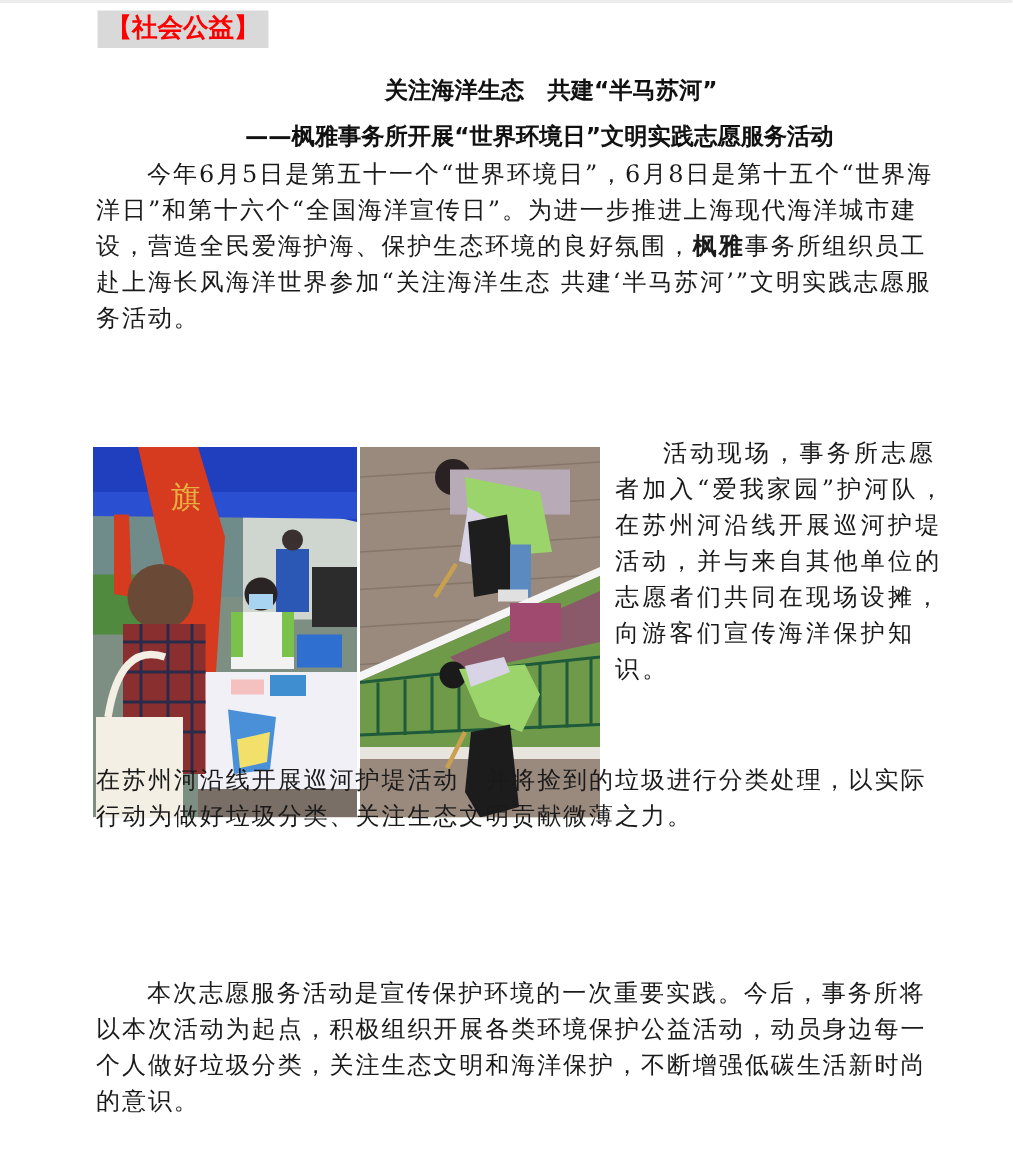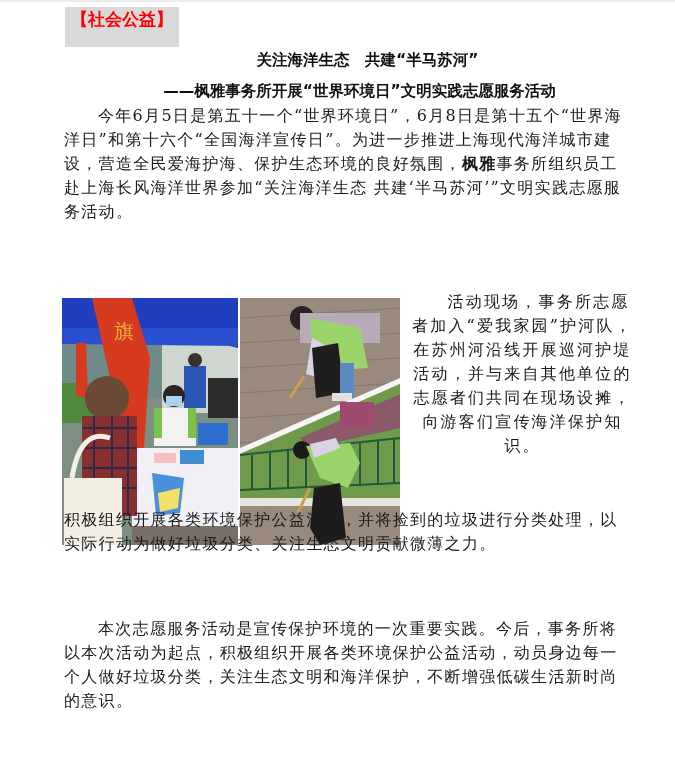--- a/index.html
+++ b/index.html
@@ -3,21 +3,21 @@
   <meta charset="utf-8">
   <style>
     html, body { margin: 0; padding: 0; background: #ffffff; }
     body {
       width: 675px; height: 766px; overflow: hidden; position: relative;
       font-family: "DejaVu Serif", "Liberation Serif", serif;
       color: #1a1a1a;
     }
     .topline { position: absolute; left: 0; top: 0; width: 675px; height: 2px; background: #ececec; }
     .section-tag {
-      position: absolute; left: 65px; top: 7px; height: 40px; width: 114px;
+      position: absolute; left: 65px; top: 7px; height: 25px; width: 114px;
       background: #d9d9d9; color: #ff0000; font-weight: bold;
       font-family: "DejaVu Sans", "Liberation Sans", sans-serif;
       font-size: 17px; line-height: 25px; text-align: center; letter-spacing: 0px;
     }
     .title1, .title2 {
       position: absolute; left: 0; width: 675px; text-align: center;
       font-family: "DejaVu Sans", "Liberation Sans", sans-serif; font-weight: bold;
       font-size: 15.5px; color: #111;
     }
     .title1 { top: 50px; left: 30px; }
@@ -25,24 +25,24 @@
     .para {
       position: absolute; font-size: 16px; line-height: 24px;
       letter-spacing: 1.3px; color: #1a1a1a; margin: 0;
     }
     .p1 { left: 64px; top: 104px; width: 560px; text-indent: 34px; }
     .strong { font-weight: bold; font-family: "DejaVu Sans", "Liberation Sans", sans-serif; }
     .photo-wrap { position: absolute; top: 298px; left: 62px; width: 338px; height: 247px; }
     .photo { position: absolute; overflow: hidden; }
     .photo1 { left: 0; top: 0; width: 176px; height: 247px; }
     .photo2 { left: 178px; top: 0; width: 160px; height: 247px; }
-    .side-para { left: 410px; top: 290px; width: 225px; text-indent: 32px; letter-spacing: 2.2px; text-align: center; }
+    .side-para { left: 410px; top: 290px; width: 225px; text-indent: 32px; letter-spacing: 2.2px; }
     .p3 { left: 64px; top: 508px; width: 565px; }
     .p3 .first { display: block; padding-left: 346px; }
-    .p4 { left: 64px; top: 617px; width: 560px; text-indent: 34px; }
+    .p4 { left: 64px; top: 650px; width: 560px; text-indent: 34px; }
   </style>
 </head>
 <body>
 
 <div class="topline"></div>
 
 <div class="section-tag">【社会公益】</div>
 
 <div class="title1">关注海洋生态　共建“半马苏河”</div>
 <div class="title2">——枫雅事务所开展“世界环境日”文明实践志愿服务活动</div>
@@ -145,15 +145,15 @@
       <polygon points="66,148 110,145 120,165 108,190 80,180" fill="#9bd46a"></polygon>
       <polygon points="70,146 96,140 100,150 74,160" fill="#d8d4e6"></polygon>
       <polygon points="74,190 100,185 106,240 80,247 70,230" fill="#1c1c1c"></polygon>
       <line x1="70" y1="190" x2="58" y2="214" stroke="#c8a050" stroke-width="3"></line>
     </svg>
   </div>
 </div>
 
 <p class="para side-para">活动现场，事务所志愿者加入“爱我家园”护河队，在苏州河沿线开展巡河护堤活动，并与来自其他单位的志愿者们共同在现场设摊，向游客们宣传海洋保护知识。</p>
 
-<p class="para p3"><span>积极组织开展各类环境保护公益活动，并将捡到的垃圾进行分类处理，以实际行动为做好垃圾分类、关注生态文明贡献微薄之力。</span></p>
+<p class="para p3"><span>在苏州河沿线开展巡河护堤活动，并将捡到的垃圾进行分类处理，以实际行动为做好垃圾分类、关注生态文明贡献微薄之力。</span></p>
 
 <p class="para p4">本次志愿服务活动是宣传保护环境的一次重要实践。今后，事务所将以本次活动为起点，积极组织开展各类环境保护公益活动，动员身边每一个人做好垃圾分类，关注生态文明和海洋保护，不断增强低碳生活新时尚的意识。</p>
 
 </body></html>

